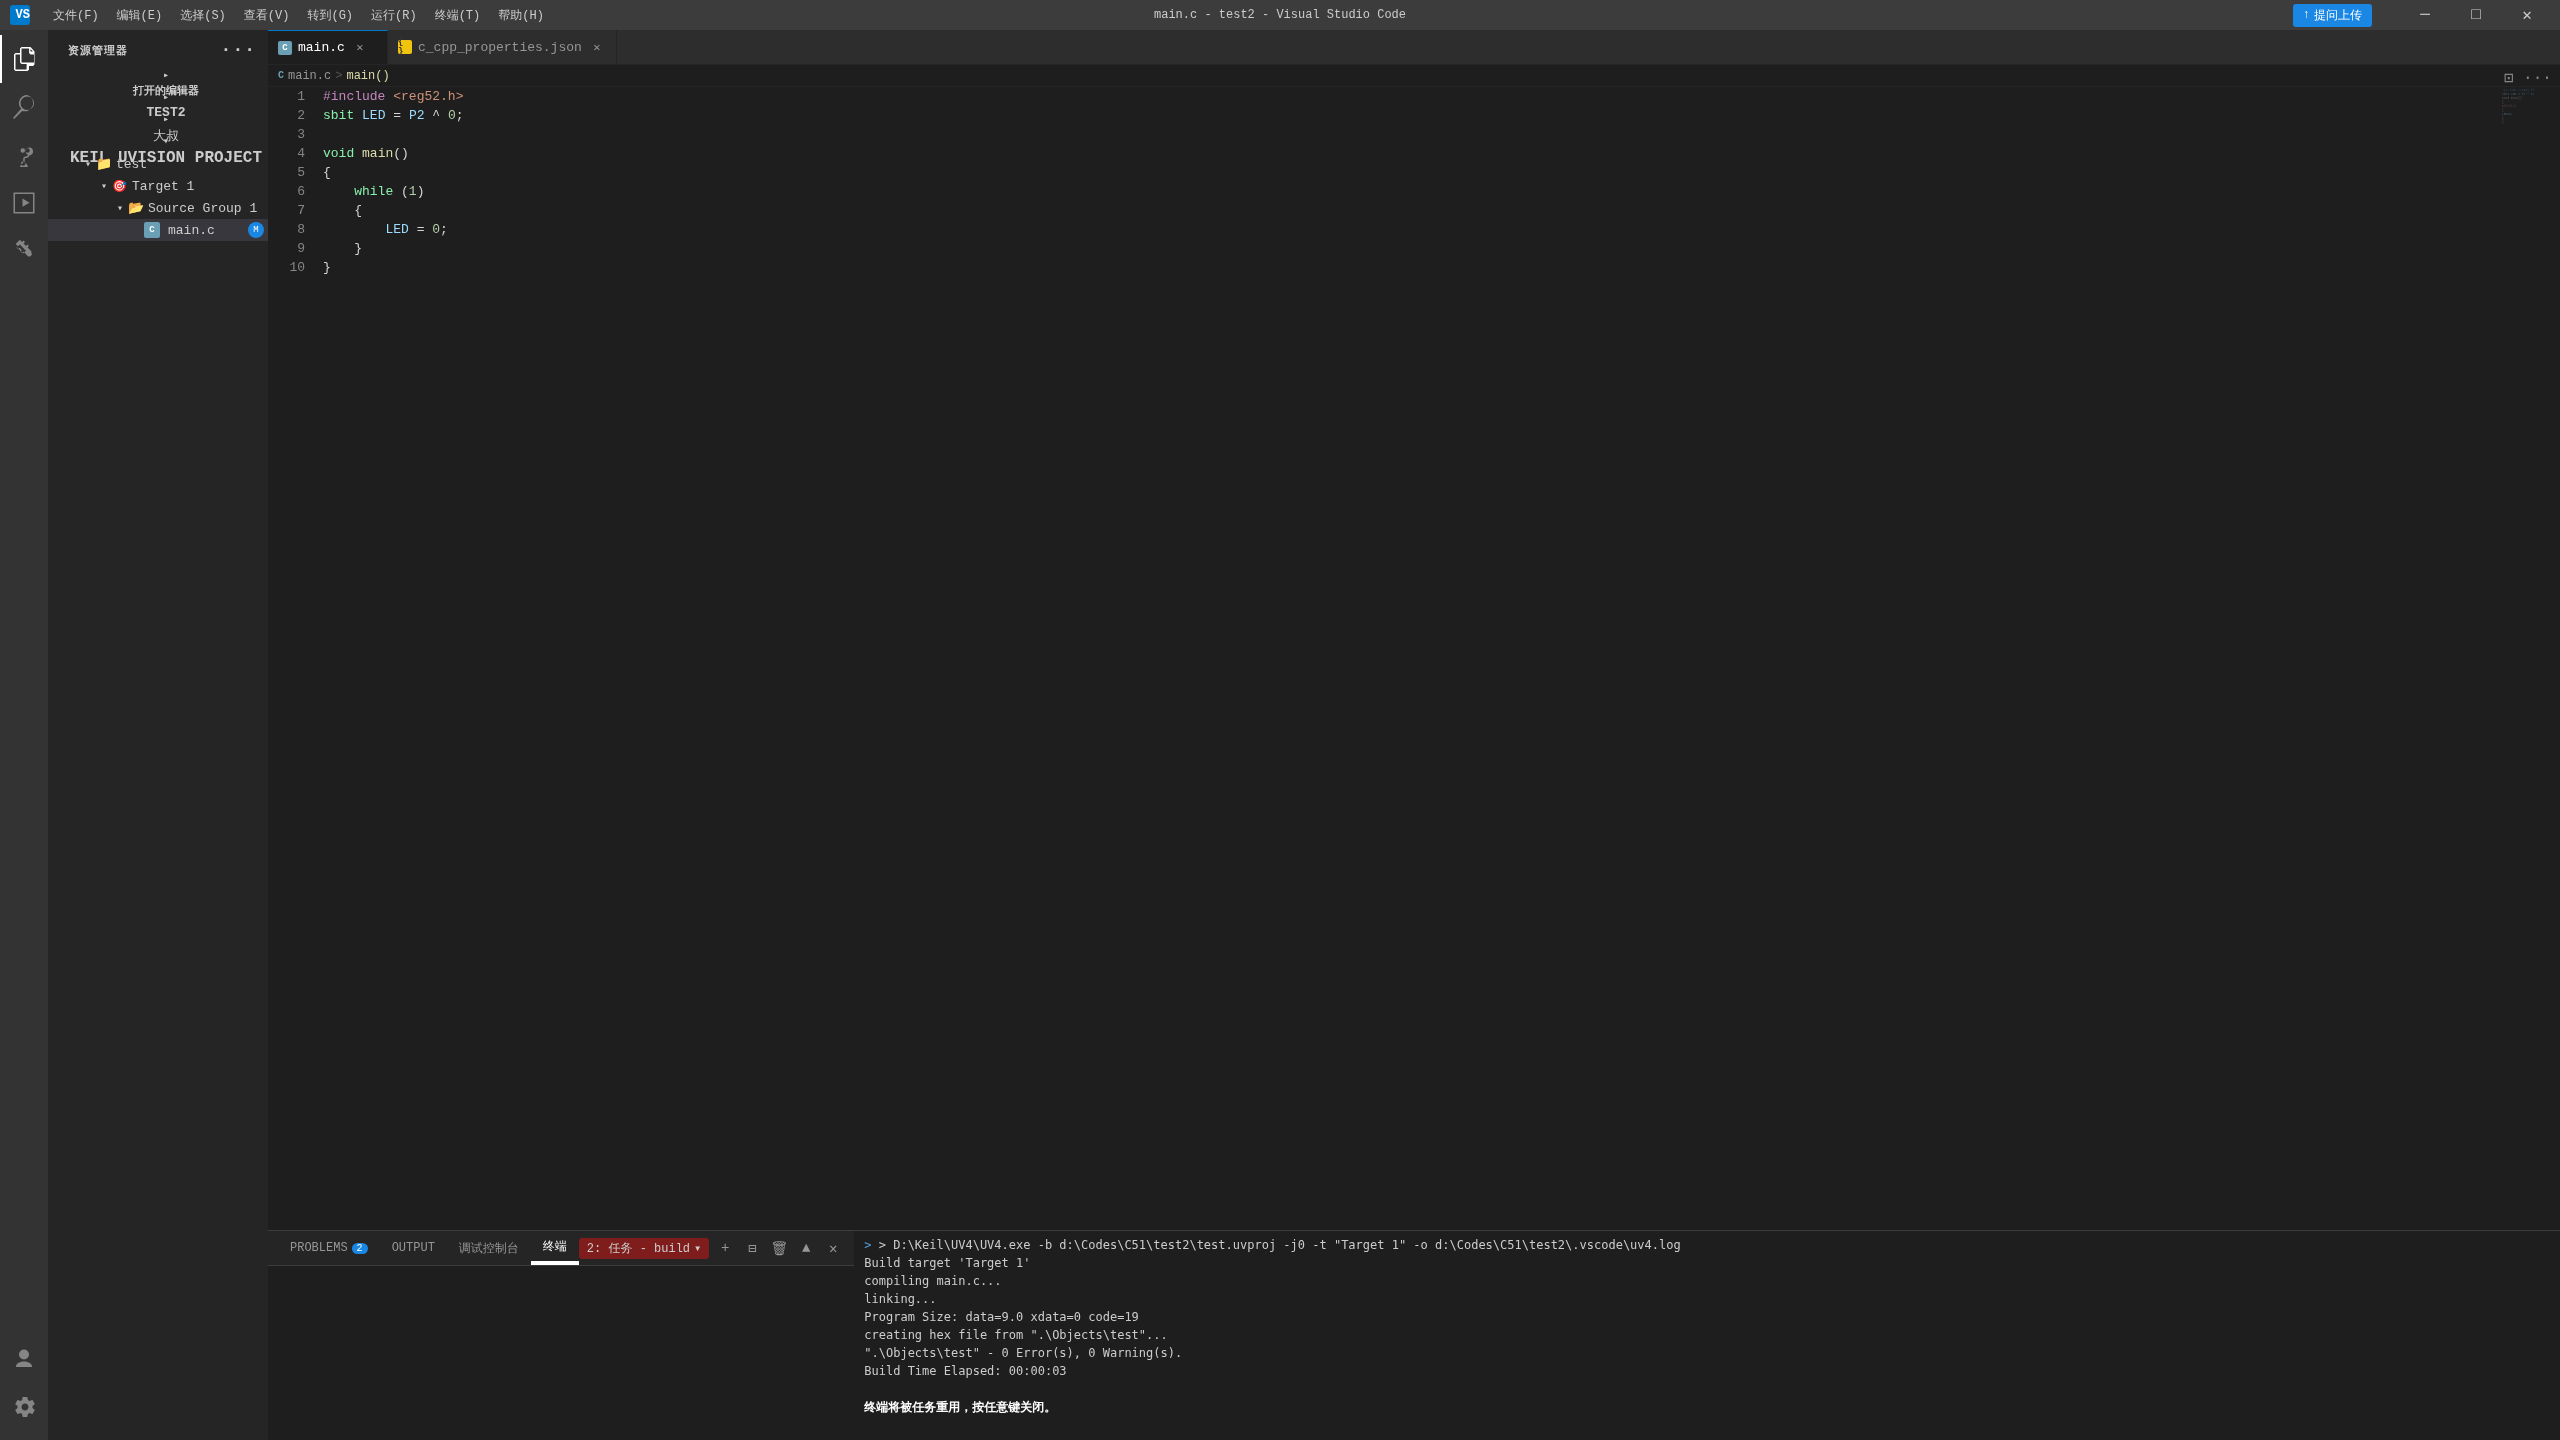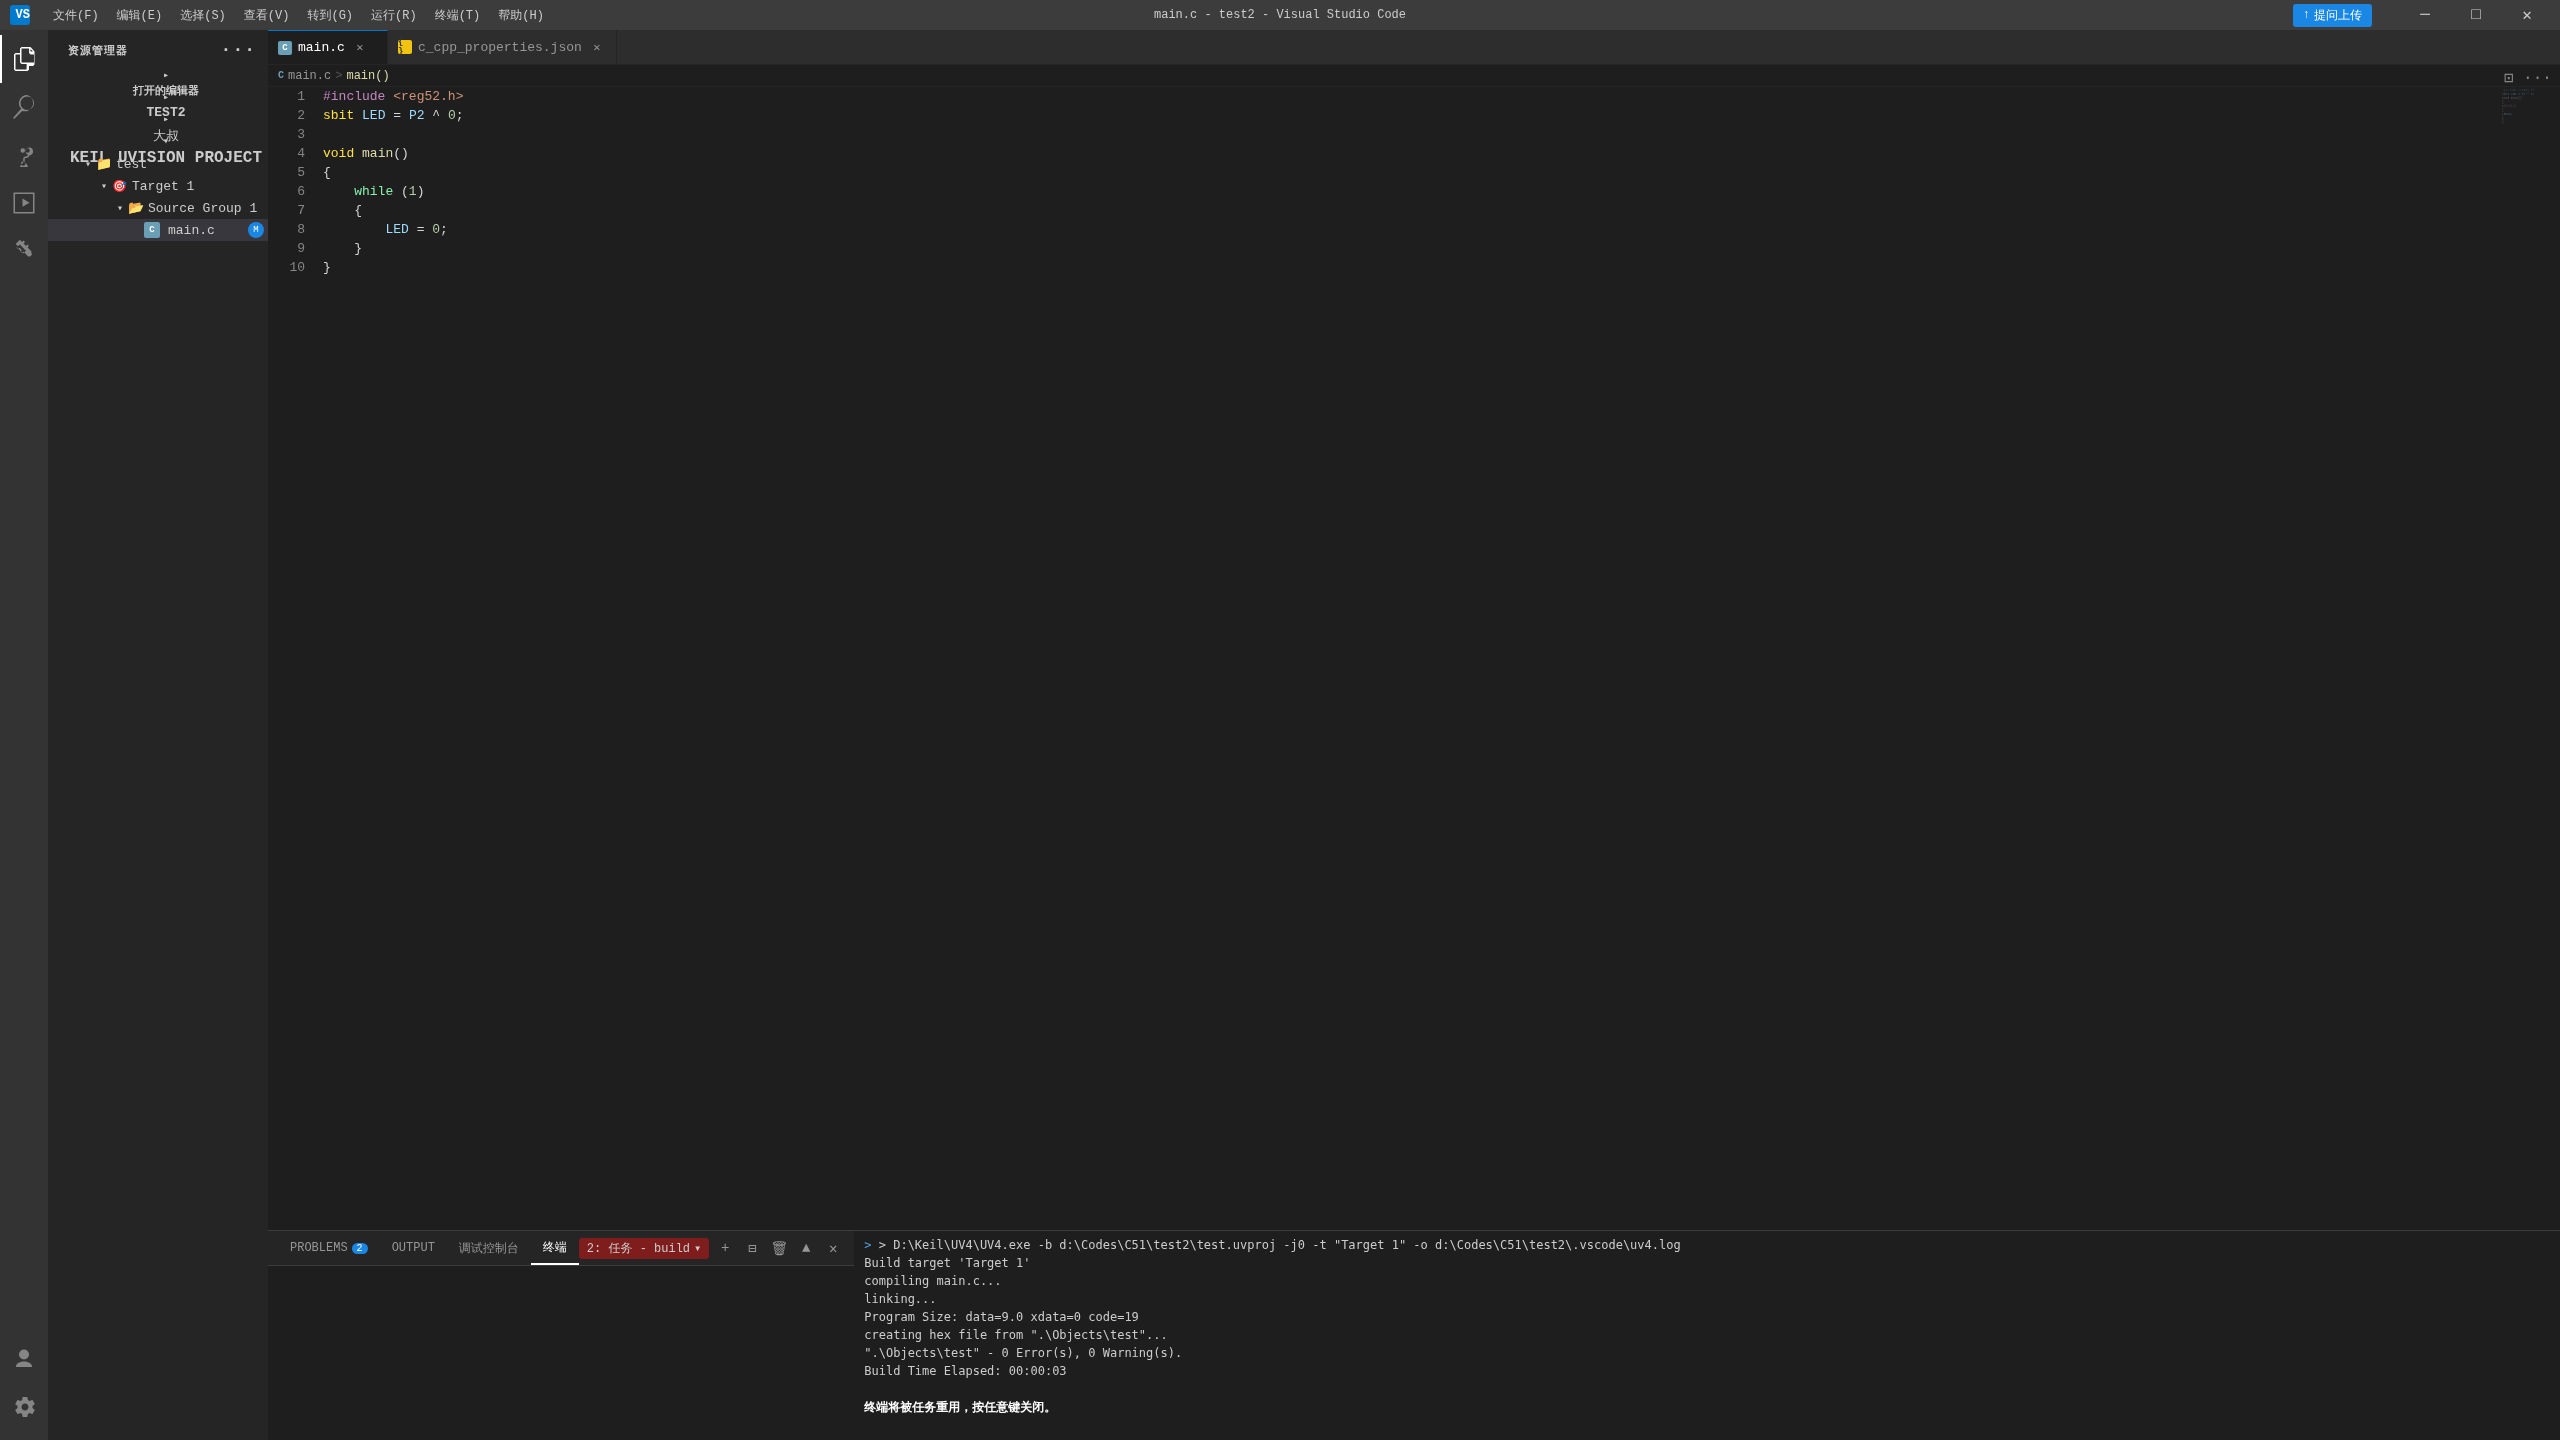--- a/index.html
+++ b/index.html
@@ -280,21 +280,21 @@
       flex: 1;
       padding: 0 0 0 10px;
       font-size: 13px;
       line-height: 19px;
       overflow: auto;
       color: #d4d4d4;
     }
     .code-line { height: 19px; white-space: pre; }
 
     
-    .kw { color: #fde047; }
+    .kw { color: #86efac; }
     .kw2 { color: #86efac; }
     .fn { color: #dcdcaa; }
     .str { color: #ce9178; }
     .num { color: #b5cea8; }
     .op { color: #d4d4d4; }
     .var { color: #9cdcfe; }
     .pp { color: #c586c0; }
 
     
     .minimap {
@@ -333,21 +333,21 @@
       padding: 0 12px;
       display: flex;
       align-items: center;
       cursor: pointer;
       font-size: 12px;
       color: #969696;
       position: relative;
     }
     .panel-tab.active {
       color: #ffffff;
-      border-bottom: 2px solid #ffffff;
+      border-bottom: 4px solid #ffffff;
     }
     .panel-tab .badge {
       background: #1a87e4;
       color: white;
       border-radius: 10px;
       padding: 0 5px;
       font-size: 10px;
       margin-left: 4px;
     }
     .panel-tabs-right {

